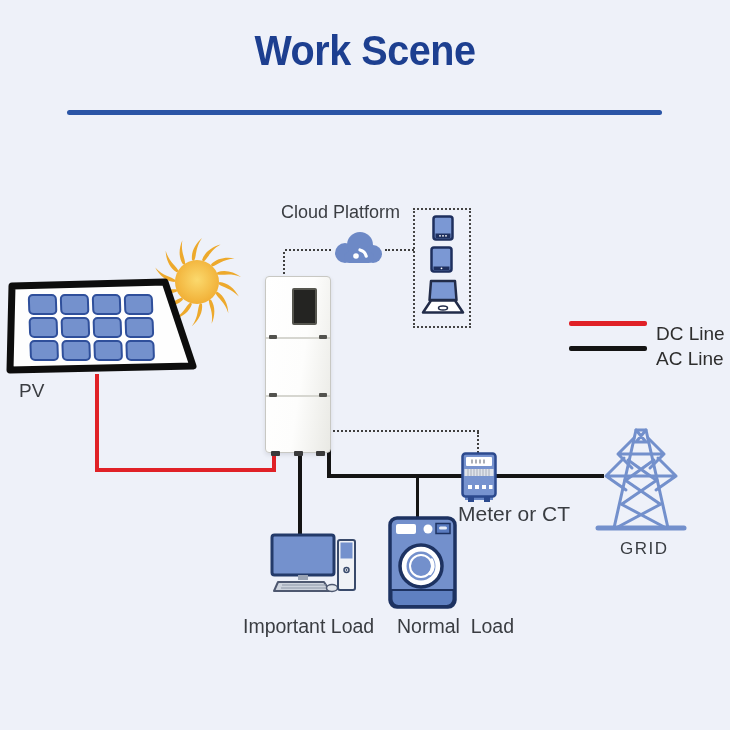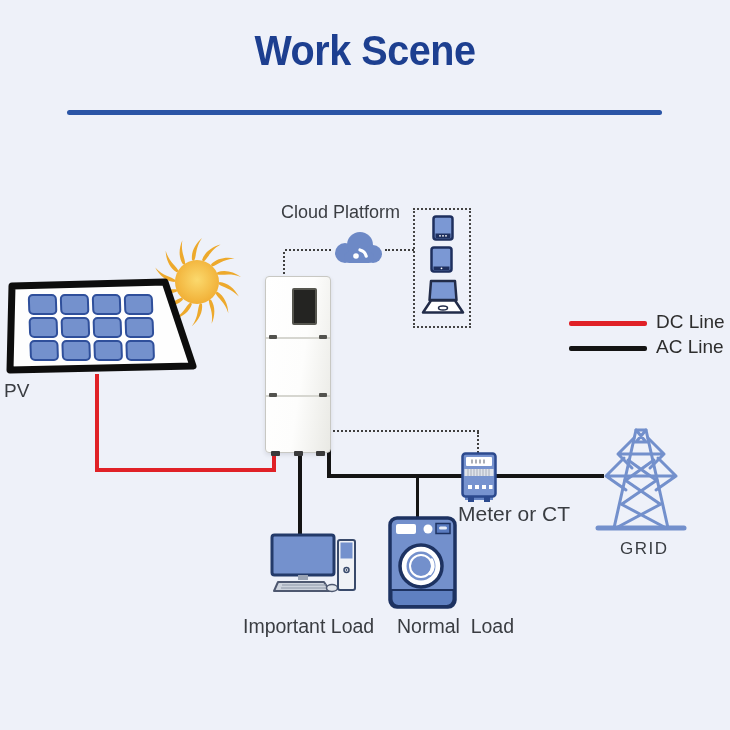--- a/index.html
+++ b/index.html
@@ -24,21 +24,21 @@
              border:1px solid #c8c8c3;border-radius:4px;box-shadow:0 2px 4px rgba(40,40,60,.12);}
   .unit-screen{position:absolute;left:27px;top:12px;width:21px;height:33px;background:#242422;
                border:2px solid #56564f;border-radius:2px;}
   .unit-seam{position:absolute;left:1px;right:1px;height:2px;background:#d6d6d0;}
   .unit-clip{position:absolute;width:8px;height:4px;background:#52524e;border-radius:1px;}
   .unit-foot{position:absolute;bottom:-3px;width:9px;height:5px;background:#3a3a3a;border-radius:1px;}
   
   .meter{left:461px;top:452px;width:36px;height:52px;}
   
   .washer{left:388px;top:516px;width:69px;height:93px;}
-  .legend-text{color:#2e2e2e;font-size:19px;white-space:pre;}
+  .legend-text{color:#2e2e2e;font-size:19px;white-space:pre;margin-top:12px;}
 </style>
 </head>
 <body>
 
 <div id="stage">
 
   <div class="abs title">Work Scene</div>
   <div class="abs rule"></div>
 
   <svg class="abs" style="left:150px;top:235px" width="94" height="94" viewBox="0 0 94 94">
@@ -79,21 +79,21 @@
       <rect x="26" y="44" width="27" height="19" rx="4"></rect>
         <rect x="58" y="44" width="27" height="19" rx="4"></rect>
       <rect x="90" y="44" width="27" height="19" rx="4"></rect>
         <rect x="122" y="44" width="27" height="19" rx="4"></rect>
       <rect x="26" y="67" width="27" height="19" rx="4"></rect>
         <rect x="58" y="67" width="27" height="19" rx="4"></rect>
       <rect x="90" y="67" width="27" height="19" rx="4"></rect>
         <rect x="122" y="67" width="27" height="19" rx="4"></rect>
     </g>
   </svg>
-  <div class="abs lbl" style="left:4px;top:380px">PV</div>
+  <div class="abs lbl" style="left:19px;top:380px">PV</div>
 
   <div class="abs lbl" style="left:281px;top:202px;font-size:18px">Cloud Platform</div>
   <svg class="abs" style="left:329px;top:225px" width="58" height="44" viewBox="0 0 58 44">
     <g fill="#6d89c6">
       <circle cx="16" cy="28" r="10"></circle>
         <circle cx="31" cy="20" r="13"></circle>
         <circle cx="44" cy="29" r="9"></circle>
       <rect x="15" y="27" width="30" height="11" rx="5"></rect>
     </g>
     <circle cx="27" cy="31" r="2.8" fill="#fff"></circle>

